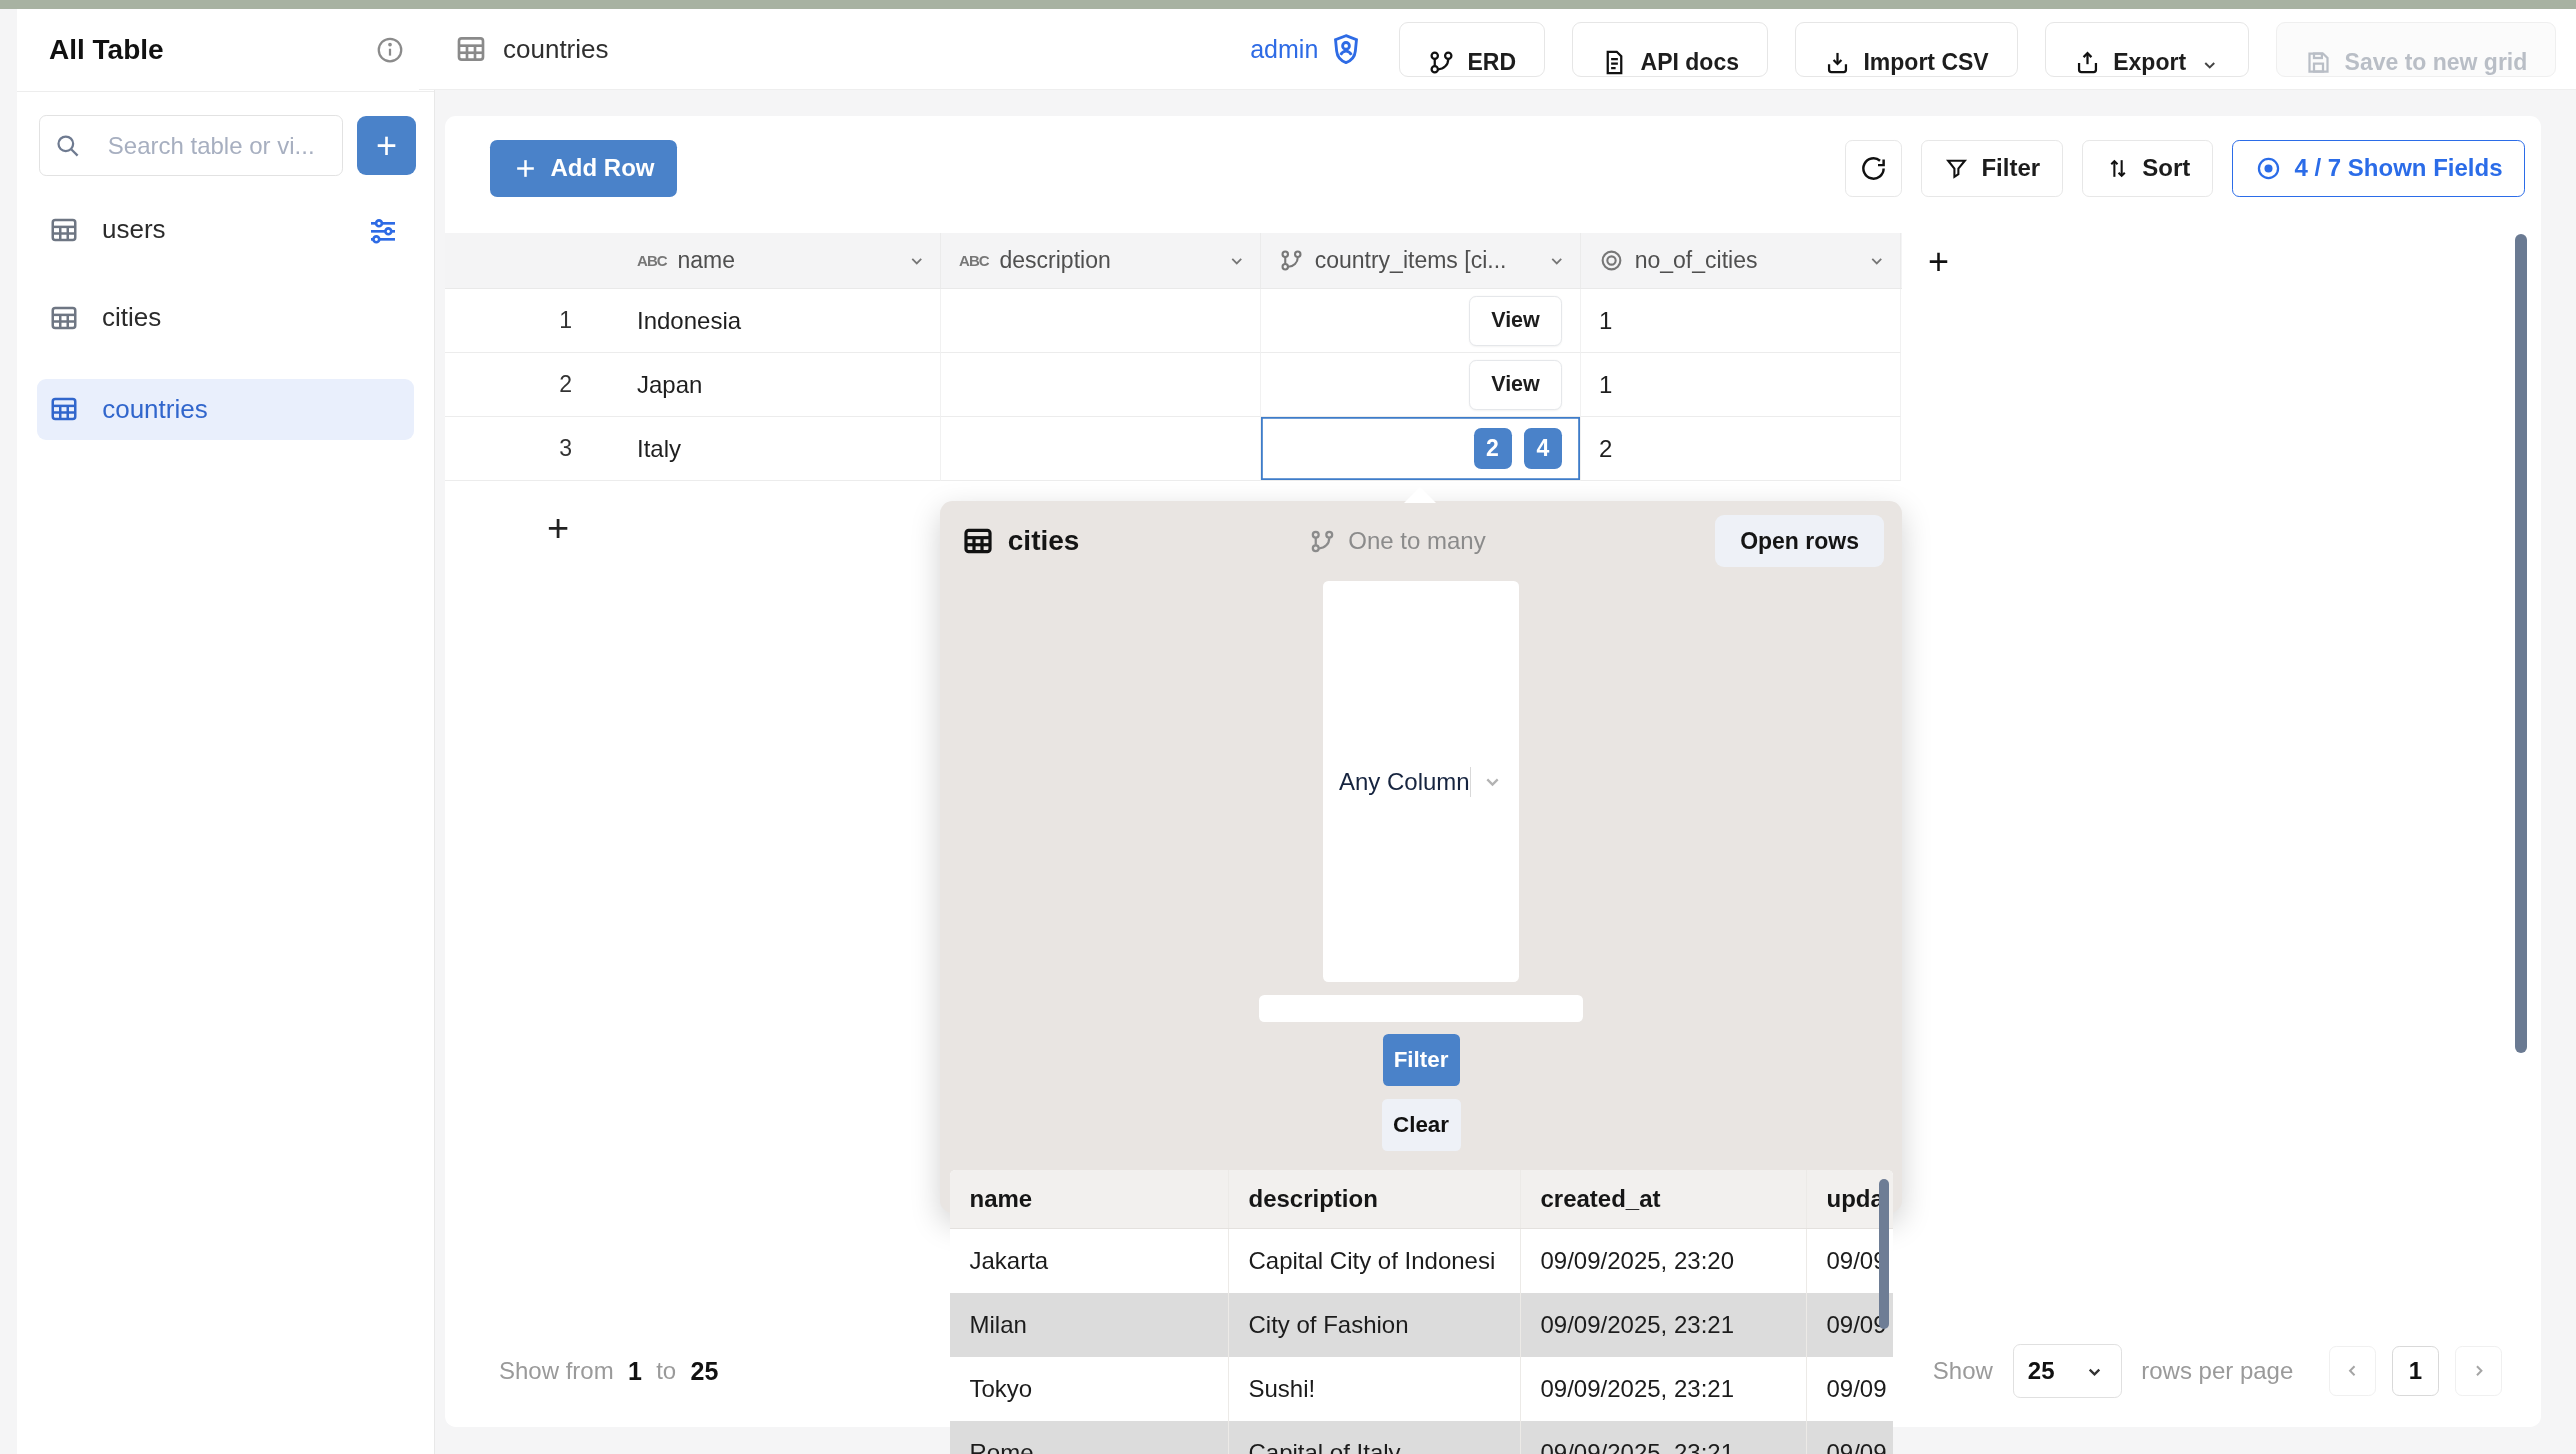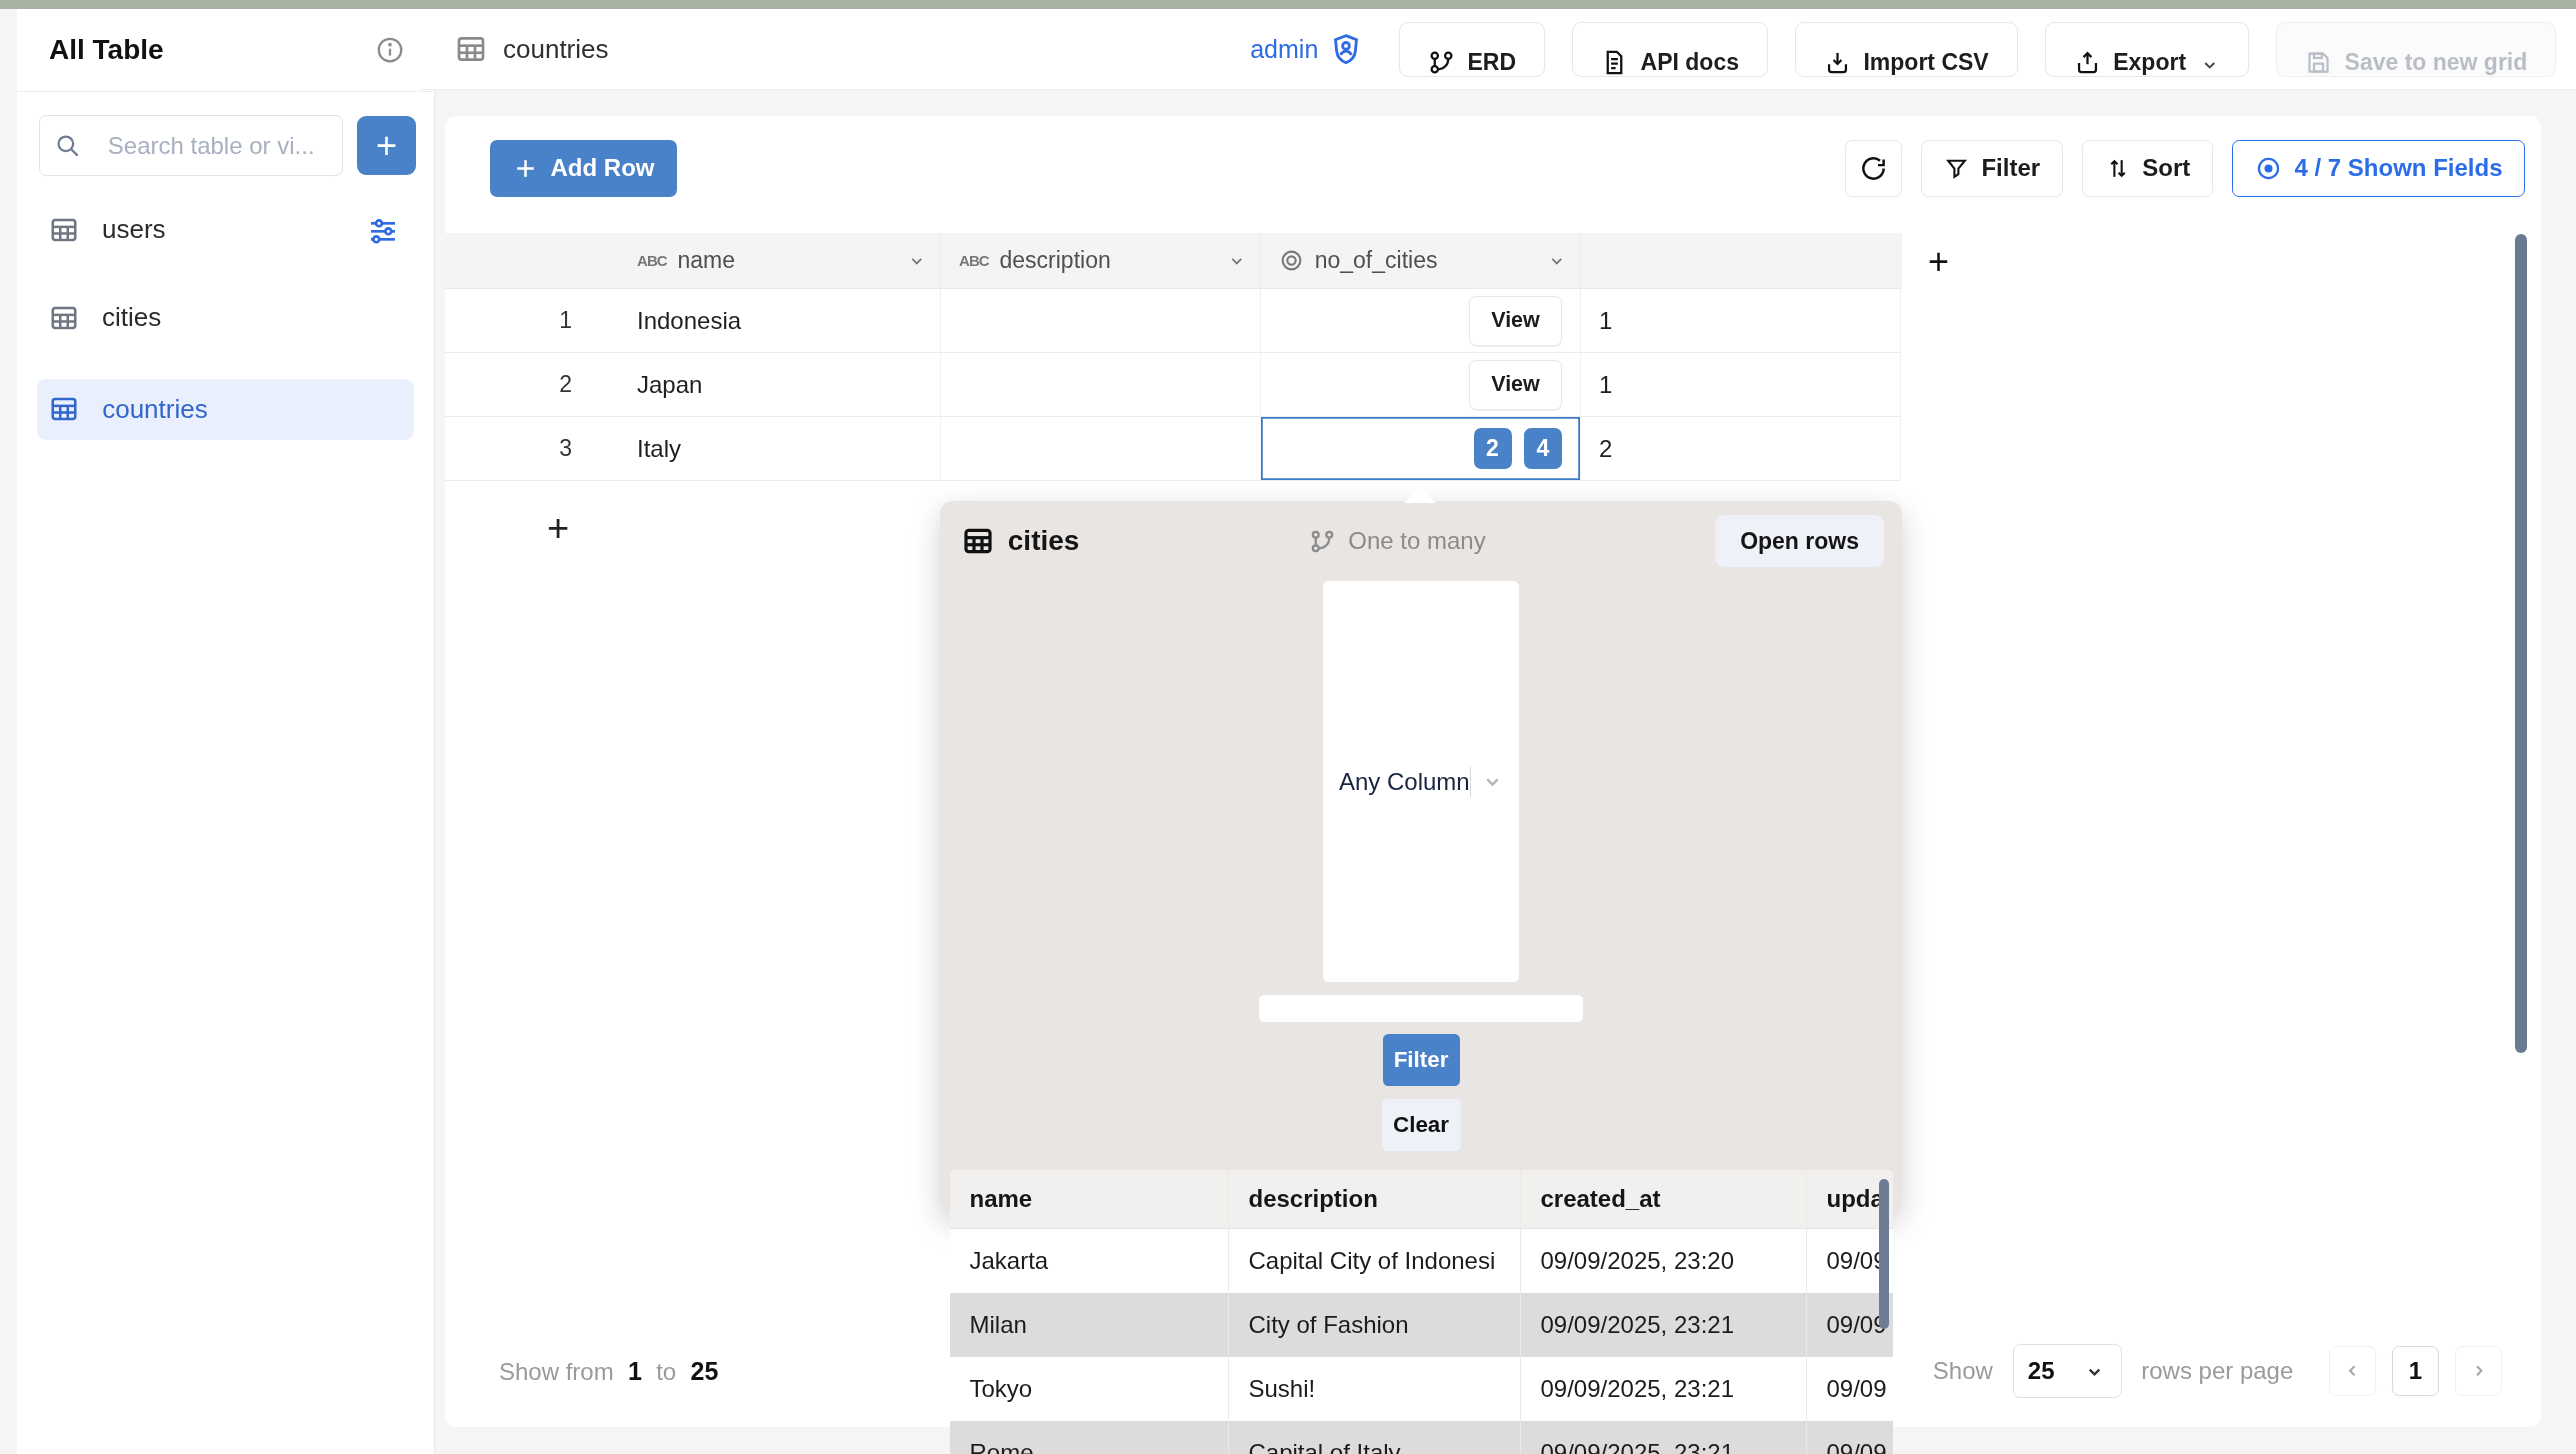--- a/index.html
+++ b/index.html
@@ -57,21 +57,21 @@
   .g-body .g-cell { height:64px; display:flex; align-items:center; padding:0 18px; font-size:24px; color:#1f1f1f; border-right:0.9px solid #f1f1f1; border-bottom:0.9px solid #ececec; }
   .g-body .g-cell:first-child { border-right:none; justify-content:flex-end; padding-right:47px; color:#333; font-size:23px; }
   .g-cell.center { justify-content:flex-end; }
   .view-btn { width:93px; height:50px; background:#fff; border:0.9px solid #e5e7ea; border-radius:7.2px; font-size:21.5px; font-weight:bold; color:#1d1d1d; box-shadow:0 0.9px 1.8px rgba(0,0,0,.05); cursor:pointer; }
   .cell-selected { position:relative; box-shadow:inset 0 0 0 1.8px #3e7cc9; gap:12.5px; }
   .chip { width:38px; height:41px; background:#4a82c9; border-radius:7.2px; color:#fff; font-size:23px; font-weight:bold; display:flex; align-items:center; justify-content:center; cursor:pointer; }
   .plus-row { margin:19.7px 0 0 86px; width:54px; height:54px; display:flex; align-items:center; justify-content:center; font-size:38px; color:#222; cursor:pointer; }
 
   
   .card-footer { position:absolute; left:54px; right:39px; bottom:29px; display:flex; align-items:center; justify-content:space-between; }
-  .cf-left { display:flex; align-items:flex-end; gap:14.3px; font-size:24px; color:#9a9a9a; }
+  .cf-left { display:flex; align-items:center; gap:14.3px; font-size:24px; color:#9a9a9a; }
   .cf-left b { color:#111; font-size:25px; }
   .cf-right { display:flex; align-items:center; gap:19.7px; font-size:24px; color:#9a9a9a; }
   .pp-select { width:109px; height:54px; border:0.9px solid #e0e0e0; border-radius:7.2px; background:#fff; display:flex; align-items:center; justify-content:space-between; padding:0 14.3px; color:#111; font-weight:bold; cursor:pointer; }
   .pg { width:47px; height:50px; border-radius:7.2px; display:flex; align-items:center; justify-content:center; background:#fff; cursor:pointer; }
   .pg.arrow { border:0.9px solid #f0f0f0; color:#a5a5a5; }
   .pg.page { border:0.9px solid #d9d9d9; color:#111; font-size:24px; font-weight:bold; }
   .pg-group { display:flex; align-items:center; gap:16px; margin-left:16px; }
 
   .v-scrollbar { position:absolute; left:2515px; top:234px; width:11.6px; height:819px; background:#6a7a92; border-radius:6.3px; }
 
@@ -334,20 +334,37 @@
           <span class="h-label">description</span>
           <span class="icon h-chev">
             <svg width="21.5" height="21.5" viewBox="0 0 24 24" fill="none" stroke="currentColor" stroke-width="2">
                 <path d="m7 10 5 5 5-5"></path>
               </svg>
           </span>
         </div>
         <div class="g-cell">
           <span class="icon">
             <svg width="25" height="25" viewBox="0 0 24 24" fill="none" stroke="#777" stroke-width="2">
+                <line x1="6" y1="8.5" x2="6" y2="15"></line>
+                <circle cx="18" cy="6" r="2.6"></circle>
+                <circle cx="6" cy="18" r="2.6"></circle>
+                <circle cx="6" cy="6" r="2.6"></circle>
+                <path d="M18 9a9 9 0 0 1-9 9"></path>
+              </svg>
+          </span>
+          <span class="h-label">country_items [ci...</span>
+          <span class="icon h-chev">
+            <svg width="21.5" height="21.5" viewBox="0 0 24 24" fill="none" stroke="currentColor" stroke-width="2">
+                <path d="m7 10 5 5 5-5"></path>
+              </svg>
+          </span>
+        </div>
+        <div class="g-cell">
+          <span class="icon">
+            <svg width="25" height="25" viewBox="0 0 24 24" fill="none" stroke="#777" stroke-width="2">
                 <circle cx="12" cy="12" r="8.5"></circle>
                 <circle cx="12" cy="12" r="4"></circle>
               </svg>
           </span>
           <span class="h-label">no_of_cities</span>
           <span class="icon h-chev">
             <svg width="21.5" height="21.5" viewBox="0 0 24 24" fill="none" stroke="currentColor" stroke-width="2">
                 <path d="m7 10 5 5 5-5"></path>
               </svg>
           </span>

